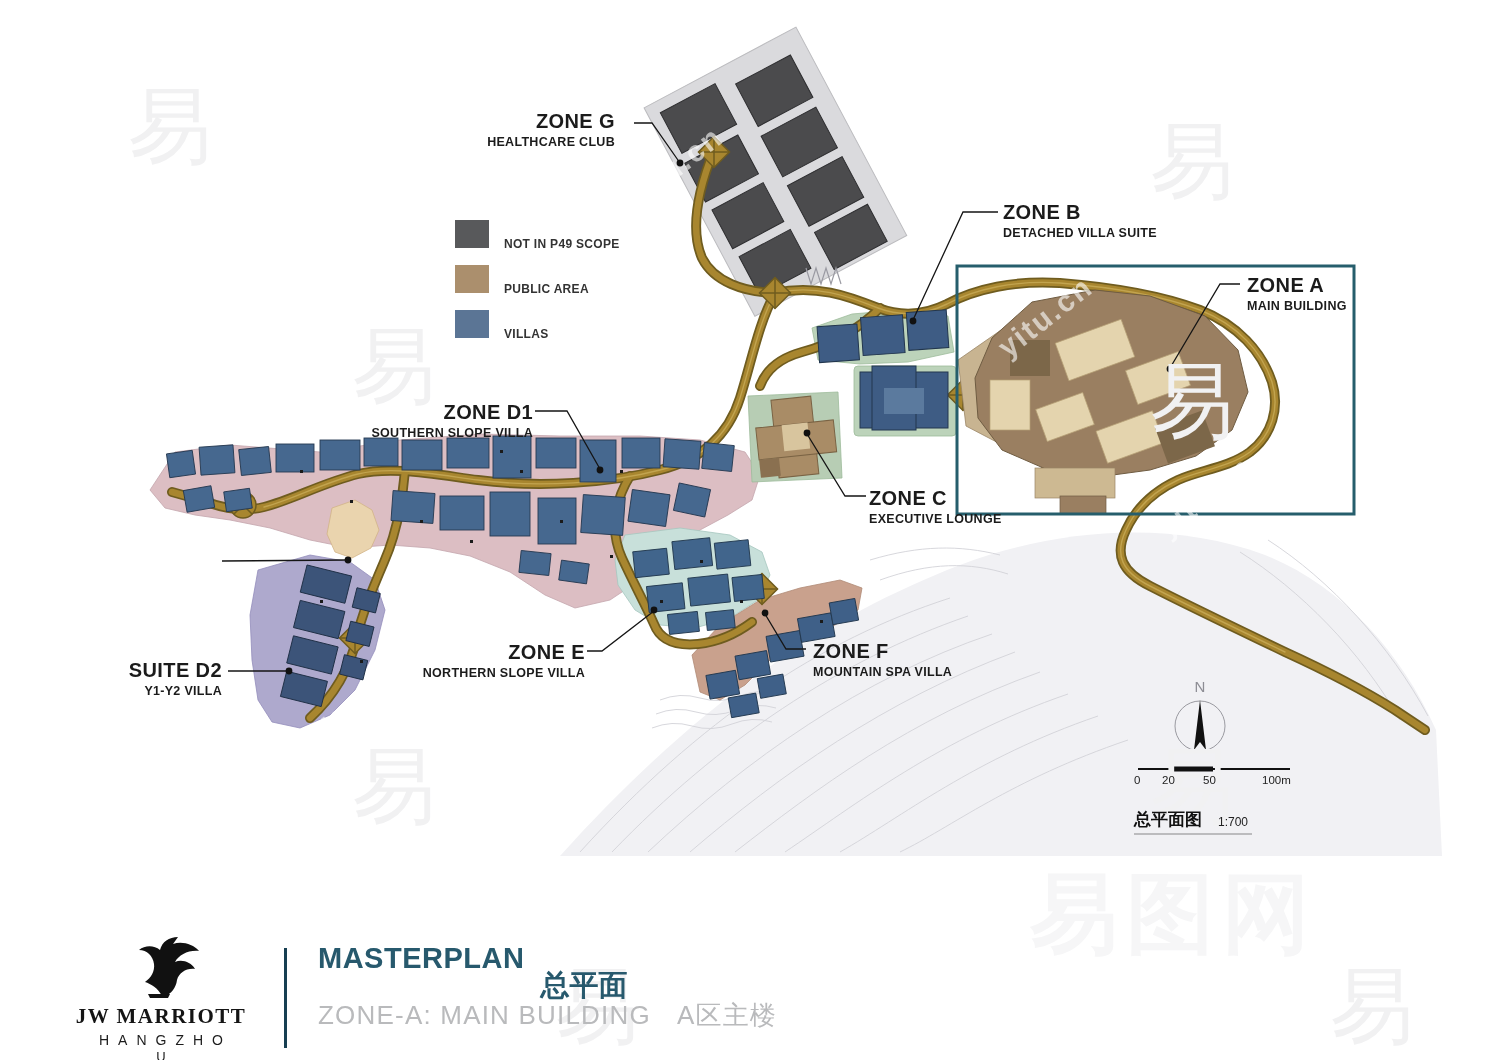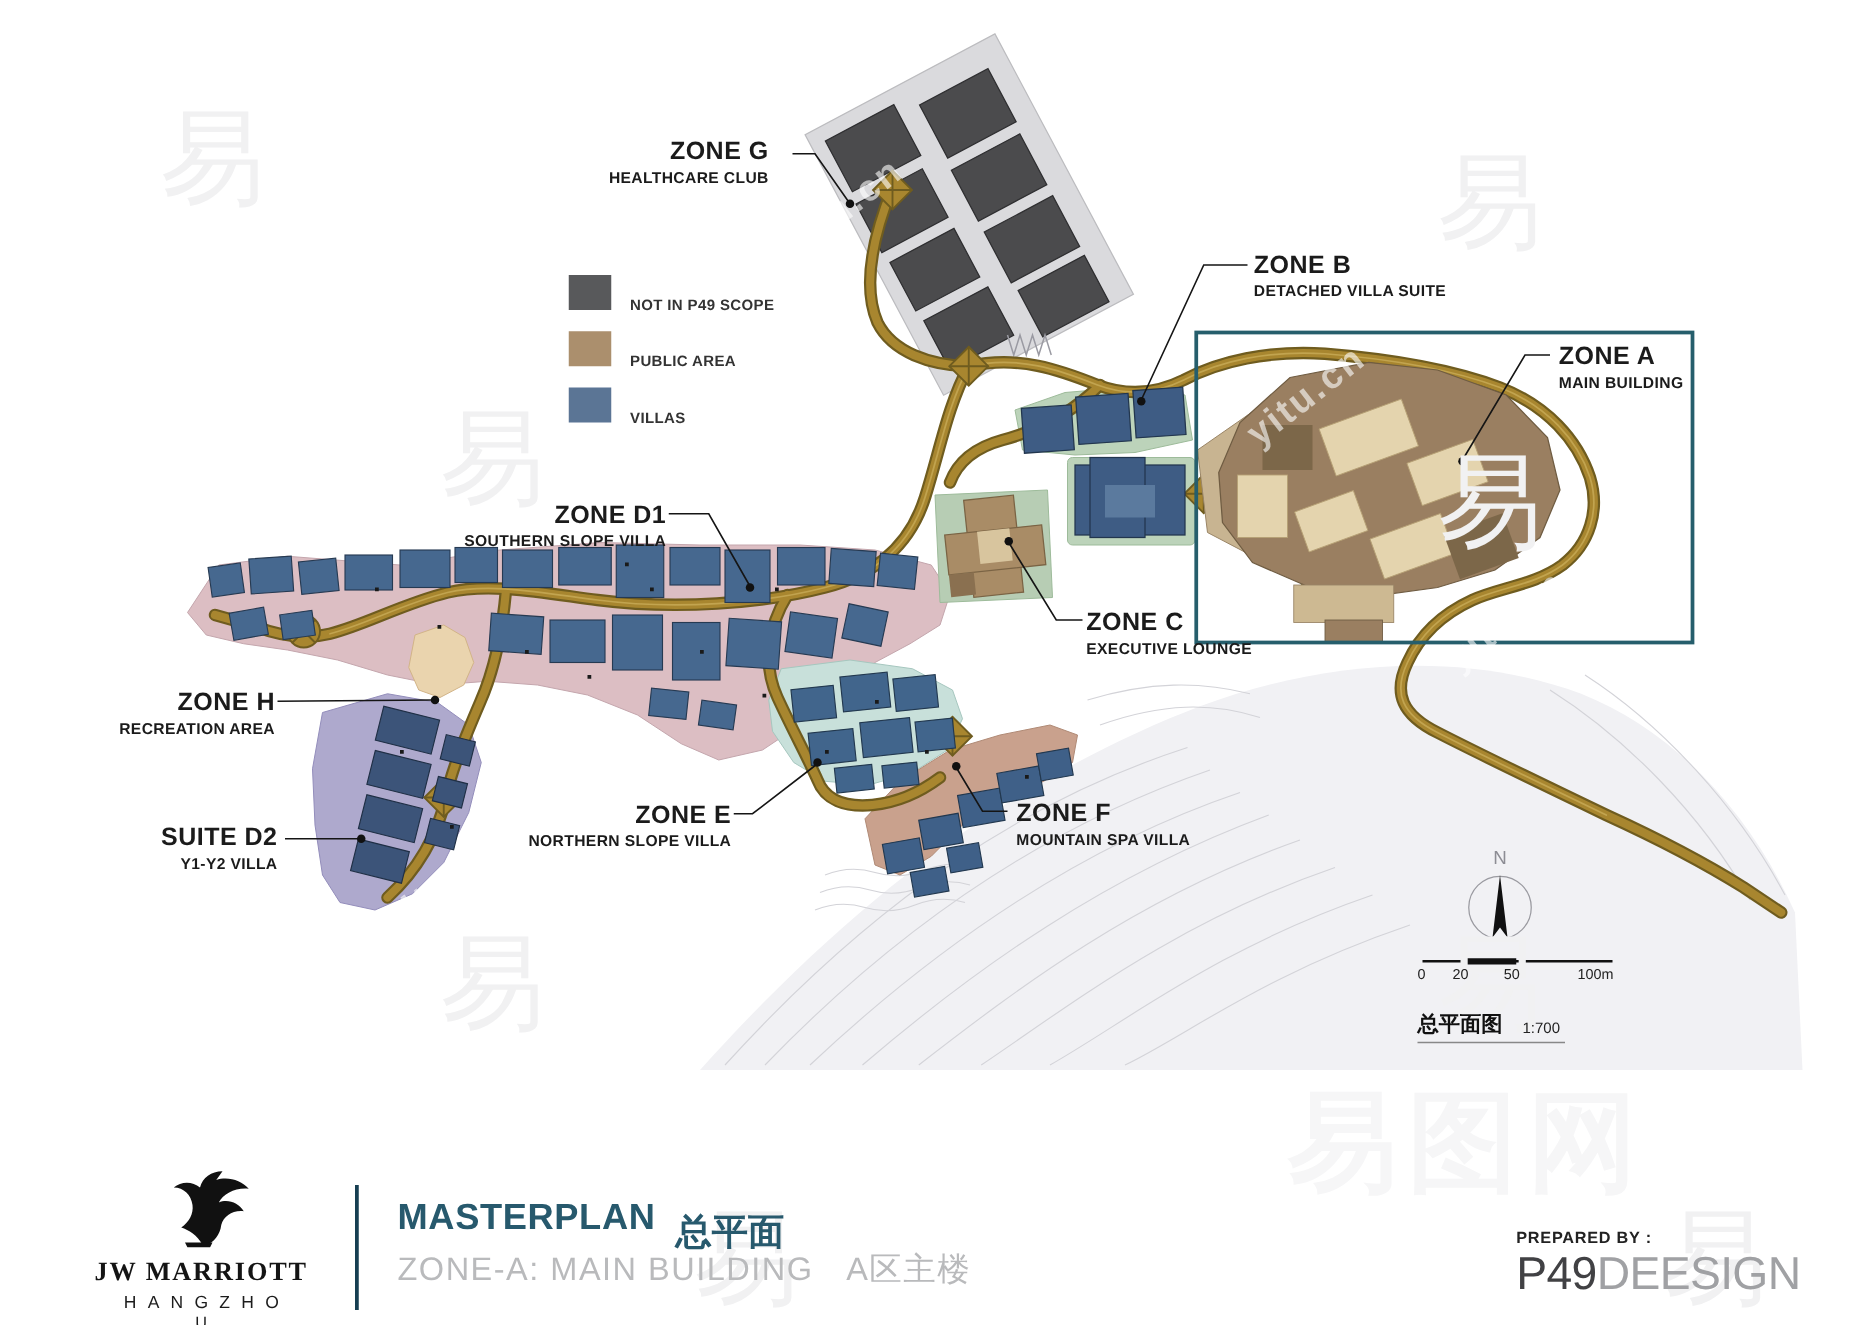--- a/index.html
+++ b/index.html
@@ -24,21 +24,21 @@
           z-index:4;letter-spacing:2px;font-weight:bold;}
   .wm-big{position:absolute;left:1030px;top:855px;font-size:88px;color:#f6f6f7;letter-spacing:8px;
           z-index:1;font-weight:bold;}
   
   .logo-block{position:absolute;left:48px;top:934px;width:226px;text-align:center;z-index:5;}
   .logo-brand{font-family:"Liberation Serif",serif;font-weight:bold;font-size:21px;
               letter-spacing:1.5px;color:#141414;margin-top:2px;}
   .logo-city{font-size:14px;letter-spacing:9px;color:#1c1c1c;margin-top:3px;margin-left:9px;}
   .logo-city2{font-size:13px;color:#1c1c1c;margin-top:1px;}
   .footer-divider{position:absolute;left:284px;top:948px;width:3px;height:100px;background:#173f52;z-index:5;}
-  .title-row{position:absolute;left:318px;top:942px;display:flex;align-items:center;z-index:5;}
+  .title-row{position:absolute;left:318px;top:942px;display:flex;align-items:flex-start;z-index:5;}
   .title-en{font-size:29px;font-weight:800;color:#27596d;letter-spacing:.5px;}
   .title-cn{font-size:29px;color:#27596d;margin-left:16px;font-weight:600;margin-top:24px;}
   .subtitle-row{position:absolute;left:318px;top:998px;display:flex;align-items:baseline;z-index:5;
                 color:#b9babc;letter-spacing:1.2px;text-align:right;}
   .subtitle-en{font-size:26px;}
   .subtitle-cn{font-size:26px;margin-left:26px;}
   .prepared{position:absolute;left:1213px;top:982px;z-index:5;}
   .prepared-label{font-size:13px;font-weight:bold;color:#222;letter-spacing:.6px;}
   .firm{font-size:37px;letter-spacing:-.5px;margin-top:1px;}
   .firm-bold{color:#414144;}
@@ -327,24 +327,20 @@
     <div class="z-sub">MAIN BUILDING</div>
   </div>
   <div class="zone-label align-r" style="left:331px;top:401px;width:202px;">
     <div class="z-title">ZONE D1</div>
     <div class="z-sub">SOUTHERN SLOPE VILLA</div>
   </div>
   <div class="zone-label" style="left:869px;top:487px;width:220px;">
     <div class="z-title">ZONE C</div>
     <div class="z-sub">EXECUTIVE LOUNGE</div>
   </div>
-  <div class="zone-label align-r" style="left:18px;top:551px;width:202px;">
-    <div class="z-title">ZONE H</div>
-    <div class="z-sub">RECREATION AREA</div>
-  </div>
   <div class="zone-label align-r" style="left:20px;top:659px;width:202px;">
     <div class="z-title">SUITE D2</div>
     <div class="z-sub">Y1-Y2 VILLA</div>
   </div>
   <div class="zone-label align-r" style="left:383px;top:641px;width:202px;">
     <div class="z-title">ZONE E</div>
     <div class="z-sub">NORTHERN SLOPE VILLA</div>
   </div>
   <div class="zone-label" style="left:813px;top:640px;width:220px;">
     <div class="z-title">ZONE F</div>
@@ -385,20 +381,14 @@
   </div>
   <div class="footer-divider"></div>
   <div class="title-row">
     <span class="title-en">MASTERPLAN</span>
     <span class="title-cn">总平面</span>
   </div>
   <div class="subtitle-row">
     <span class="subtitle-en">ZONE-A: MAIN BUILDING</span>
     <span class="subtitle-cn">A区主楼</span>
   </div>
-  <div class="prepared">
-    <div class="prepared-label">PREPARED BY :</div>
-    <div class="firm">
-      <span class="firm-bold">P49</span><span class="firm-light">DEESIGN</span>
-    </div>
-  </div>
 
 </div>
 
 </body></html>

